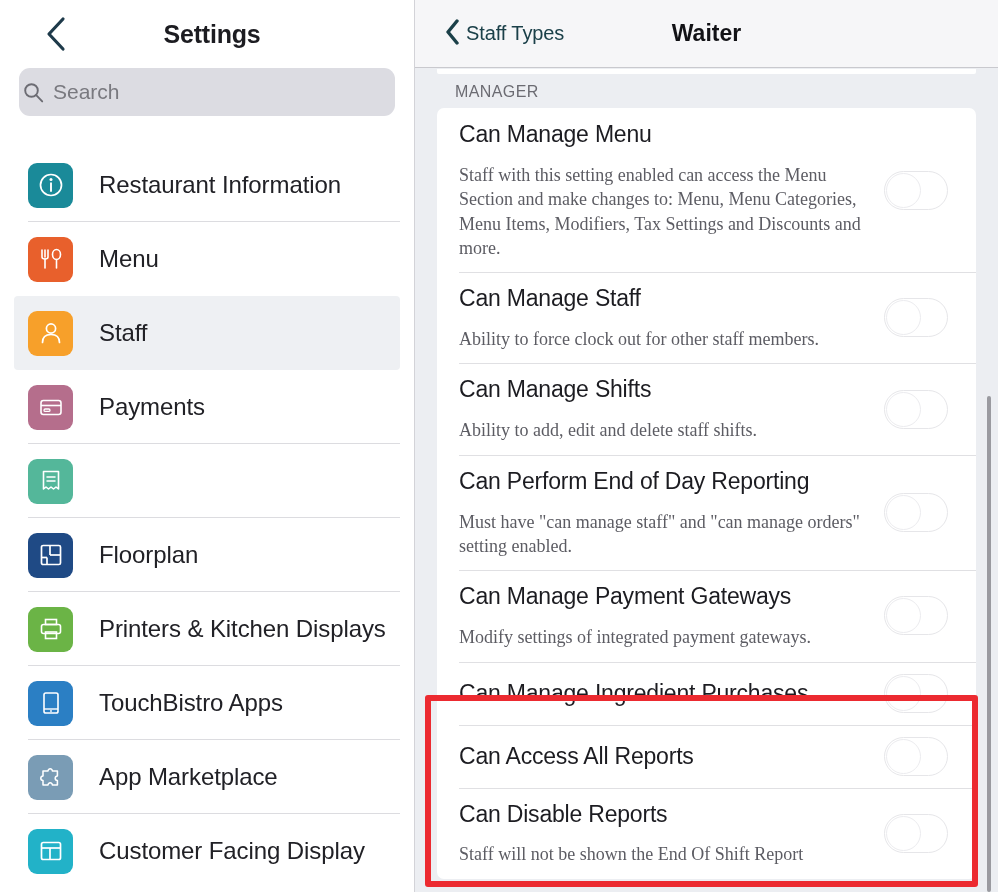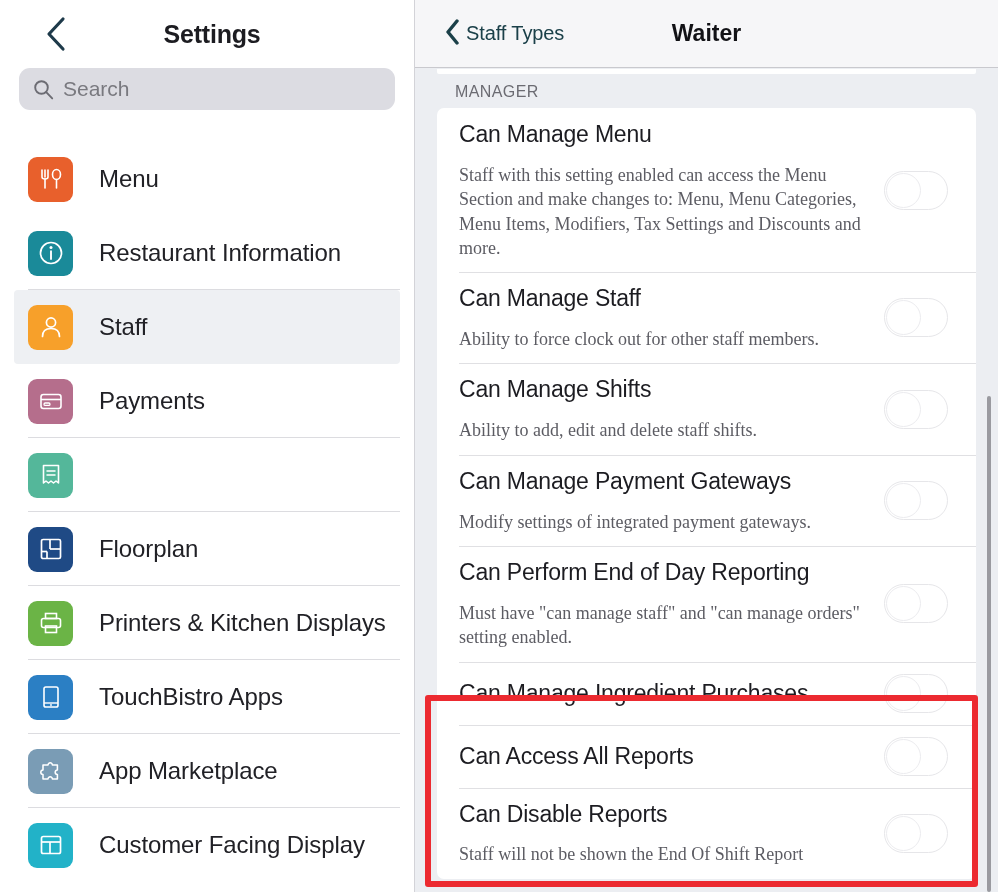--- a/index.html
+++ b/index.html
@@ -45,26 +45,26 @@
     text-align: center;
     font-size: 25px;
     font-weight: bold;
     color: #1c1c21;
     letter-spacing: -0.2px;
     padding-left: 10px;
   }
 
   .search-wrap { padding: 0 19px; }
   .search-box {
-    height: 42px;
+    height: 48px;
     background: #dcdce2;
     border-radius: 11px;
     display: flex;
     align-items: center;
-    padding: 0 14px;
+    padding: 0 4px;
     cursor: text;
   }
   .search-icon { flex: 0 0 auto; margin-right: 9px; display:flex; }
   .search-input {
     border: none;
     outline: none;
     background: transparent;
     font-family: "Liberation Sans", sans-serif;
     font-size: 21px;
     color: #3c3c43;
@@ -277,43 +277,43 @@
             <circle cx="8.5" cy="8.5" r="6.3" fill="none" stroke="#6c6c73" stroke-width="1.9"></circle>
             <line x1="13.2" y1="13.2" x2="19.2" y2="19.4" stroke="#6c6c73" stroke-width="1.9" stroke-linecap="round"></line>
           </svg>
         </span>
         <input class="search-input" type="text" placeholder="Search" style="">
       </div>
     </div>
 
     <div class="sb-list">
 
+      <div class="sb-item">
+        <span class="sb-icon" style="background:#1a8a99">
+          <svg width="28" height="28" viewBox="0 0 28 28">
+            <circle cx="14" cy="14" r="10.5" fill="none" stroke="#fff" stroke-width="1.7"></circle>
+            <circle cx="14" cy="8.6" r="1.5" fill="#fff"></circle>
+            <line x1="14" y1="12.3" x2="14" y2="20" stroke="#fff" stroke-width="1.9" stroke-linecap="round"></line>
+          </svg>
+        </span>
+        <span class="sb-label">Restaurant Information</span>
+        <span class="sep"></span>
+      </div>
+
       <div class="sb-item nosep">
         <span class="sb-icon" style="background:#e8602c">
           <svg width="28" height="28" viewBox="0 0 28 28">
             <path d="M8 5 L8 12 M11 5 L11 12 M5 5 L5 12 Q5 14 8 14 Q11 14 11 12" fill="none" stroke="#fff" stroke-width="1.6" stroke-linecap="round"></path>
             <line x1="8" y1="14" x2="8" y2="23" stroke="#fff" stroke-width="1.6" stroke-linecap="round"></line>
             <ellipse cx="19.5" cy="9.5" rx="4" ry="5" fill="none" stroke="#fff" stroke-width="1.6"></ellipse>
             <line x1="19.5" y1="14.5" x2="19.5" y2="23" stroke="#fff" stroke-width="1.6" stroke-linecap="round"></line>
           </svg>
         </span>
         <span class="sb-label">Menu</span>
 
-      </div>
-
-      <div class="sb-item">
-        <span class="sb-icon" style="background:#1a8a99">
-          <svg width="28" height="28" viewBox="0 0 28 28">
-            <circle cx="14" cy="14" r="10.5" fill="none" stroke="#fff" stroke-width="1.7"></circle>
-            <circle cx="14" cy="8.6" r="1.5" fill="#fff"></circle>
-            <line x1="14" y1="12.3" x2="14" y2="20" stroke="#fff" stroke-width="1.9" stroke-linecap="round"></line>
-          </svg>
-        </span>
-        <span class="sb-label">Restaurant Information</span>
-        <span class="sep"></span>
       </div>
 
       <div class="sb-item selected">
         <span class="sb-icon" style="background:#f7a02a">
           <svg width="28" height="28" viewBox="0 0 28 28">
             <circle cx="14" cy="9.5" r="4.6" fill="none" stroke="#fff" stroke-width="1.7"></circle>
             <path d="M5.5 23.5 Q5.5 15.5 14 15.5 Q22.5 15.5 22.5 23.5" fill="none" stroke="#fff" stroke-width="1.7" stroke-linecap="round"></path>
           </svg>
         </span>
         <span class="sb-label">Staff</span>
@@ -453,40 +453,40 @@
             <div class="row-title">Can Manage Shifts</div>
             <div class="row-sub">Ability to add, edit and delete staff shifts.</div>
           </div>
           <div class="toggle">
               <span class="knob"></span>
             </div>
         </div>
 
         <div class="row">
           <div class="row-text">
+            <div class="row-title">Can Perform End of Day Reporting</div>
+            <div class="row-sub">Must have "can manage staff" and "can manage orders" setting enabled.</div>
+          </div>
+          <div class="toggle">
+              <span class="knob"></span>
+            </div>
+        </div>
+
+        <div class="row">
+          <div class="row-text">
             <div class="row-title">Can Manage Payment Gateways</div>
             <div class="row-sub">Modify settings of integrated payment gateways.</div>
           </div>
           <div class="toggle">
               <span class="knob"></span>
             </div>
         </div>
 
         <div class="row">
           <div class="row-text">
-            <div class="row-title">Can Perform End of Day Reporting</div>
-            <div class="row-sub">Must have "can manage staff" and "can manage orders" setting enabled.</div>
-          </div>
-          <div class="toggle">
-              <span class="knob"></span>
-            </div>
-        </div>
-
-        <div class="row">
-          <div class="row-text">
             <div class="row-title">Can Manage Ingredient Purchases</div>
           </div>
           <div class="toggle">
               <span class="knob"></span>
             </div>
         </div>
 
         <div class="row">
           <div class="row-text">
             <div class="row-title">Can Access All Reports</div>

